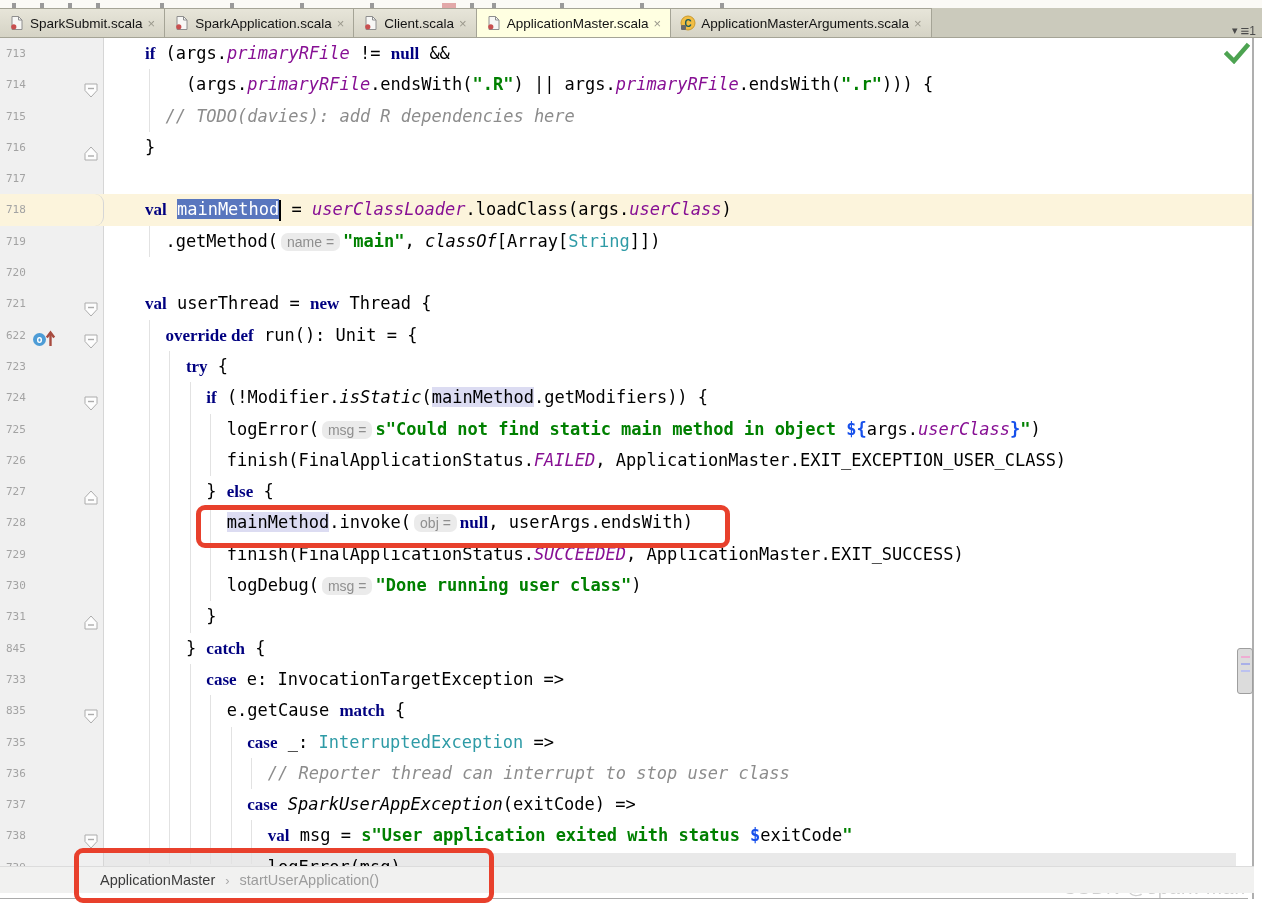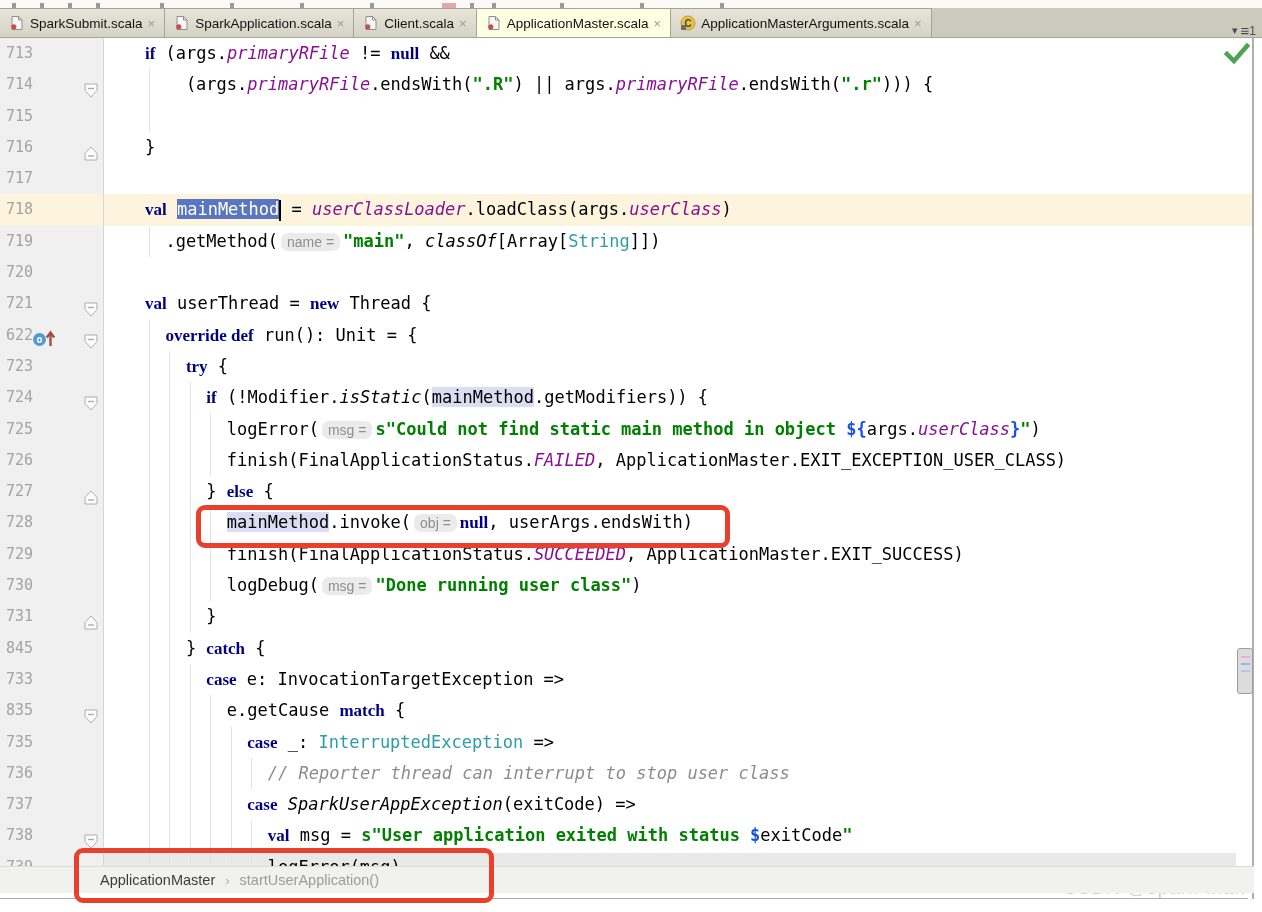--- a/index.html
+++ b/index.html
@@ -29,22 +29,22 @@
   #tab-controls .ct{font-size:12px;}
 
   
   #editor{position:absolute;left:0;top:38px;width:1254px;height:874px;background:#FFFFFF;overflow:hidden;}
   #hband{position:absolute;left:104px;top:815px;width:1132px;height:13px;background:#E9E9E9;}
   .guide{position:absolute;width:1px;background:#E2E2E2;}
   #rows{position:absolute;left:0;top:0;width:100%;}
   .row{display:flex;height:31.3px;line-height:31.3px;}
   .row.current{background:var(--currentline);}
   .gut{width:104px;flex:none;position:relative;background:#F0F0F0;border-right:1px solid #D6D6D6;box-sizing:border-box;}
-  .row.current .gut{background:var(--currentline);}
-  .num{position:absolute;left:6px;top:0;color:#A3A3A3;font-size:15px;font-family:"DejaVu Sans Mono",monospace;}
+  .row.current .gut{background:var(--currentline);border-radius:9px;}
+  .num{position:absolute;left:6px;top:0;color:#A3A3A3;font-size:11px;font-family:"DejaVu Sans Mono",monospace;}
   .gicon{position:absolute;left:32px;top:7px;}
   .fold{position:absolute;left:84px;top:8px;}
   .codeline{white-space:pre;font-family:"DejaVu Sans Mono",monospace;font-size:17px;color:#000;}
   .sg-k{color:var(--keyword);font-weight:bold;font-family:Liberation Serif, serif;}
   .sg-s{color:var(--string);font-weight:bold;}
   .sg-c{color:var(--comment);font-style:italic;}
   .sg-f{color:var(--field);font-style:italic;text-align:right;}
   .sg-t{color:var(--type);}
   .sg-it{font-style:italic;}
   .sg-in{color:#1750EB;font-weight:bold;}
@@ -193,21 +193,21 @@
                 <polygon points="1,1 13,1 13,7.5 7,14 1,7.5" fill="#FDFDFD" stroke="#ACACAC"></polygon>
                 <line x1="4" y1="5.5" x2="10" y2="5.5" stroke="#ACACAC" stroke-width="1.4"></line>
               </svg></span>
           </div>
           <div class="codeline"><span class="sg-d">        (args.</span><span class="sg-f">primaryRFile</span><span class="sg-d">.endsWith(</span><span class="sg-s">".R"</span><span class="sg-d">) || args.</span><span class="sg-f">primaryRFile</span><span class="sg-d">.endsWith(</span><span class="sg-s">".r"</span><span class="sg-d">))) {</span></div>
         </div>
         <div class="row">
           <div class="gut">
             <span class="num">715</span>
           </div>
-          <div class="codeline"><span class="sg-d">      </span></div>
+          <div class="codeline"><span class="sg-d">      </span><span class="sg-c">// TODO(davies): add R dependencies here</span></div>
         </div>
         <div class="row">
           <div class="gut">
             <span class="num">716</span>
             <span class="fold"><svg width="14" height="15" viewBox="0 0 14 15">
                 <polygon points="1,7.5 7,1 13,7.5 13,14 1,14" fill="#FDFDFD" stroke="#ACACAC"></polygon>
                 <line x1="4" y1="10" x2="10" y2="10" stroke="#ACACAC" stroke-width="1.4"></line>
               </svg></span>
           </div>
           <div class="codeline"><span class="sg-d">    }</span></div>

